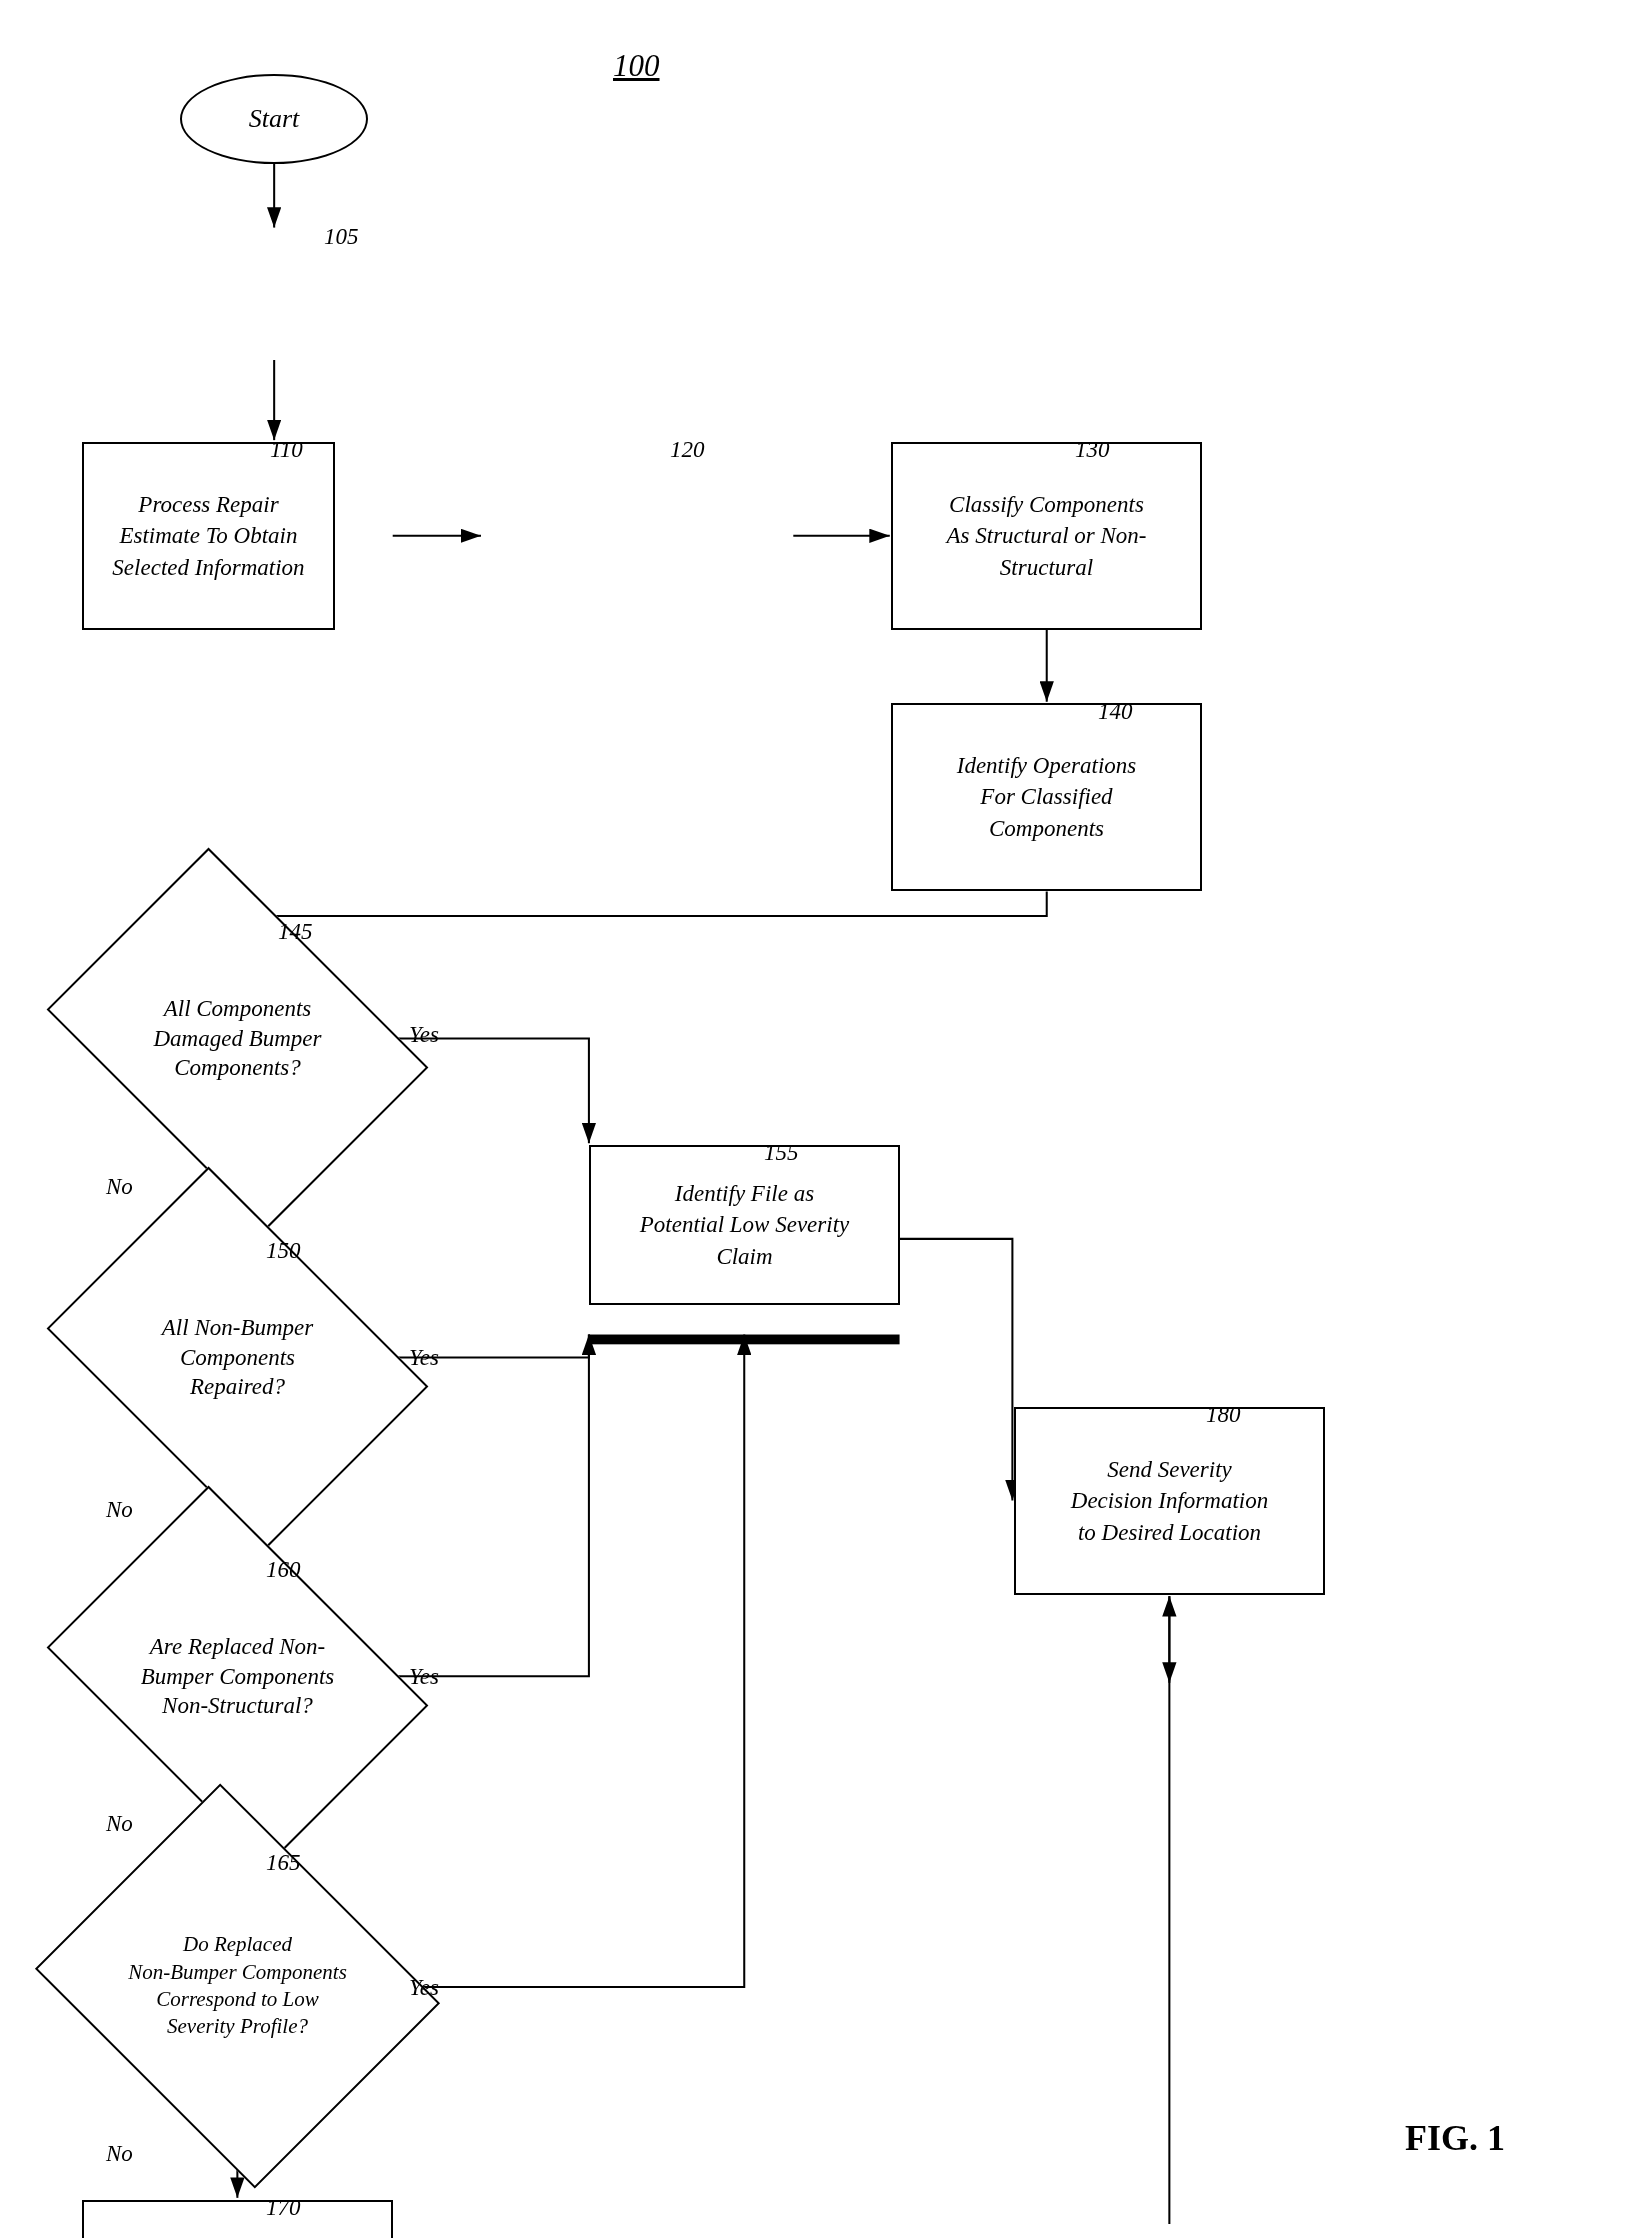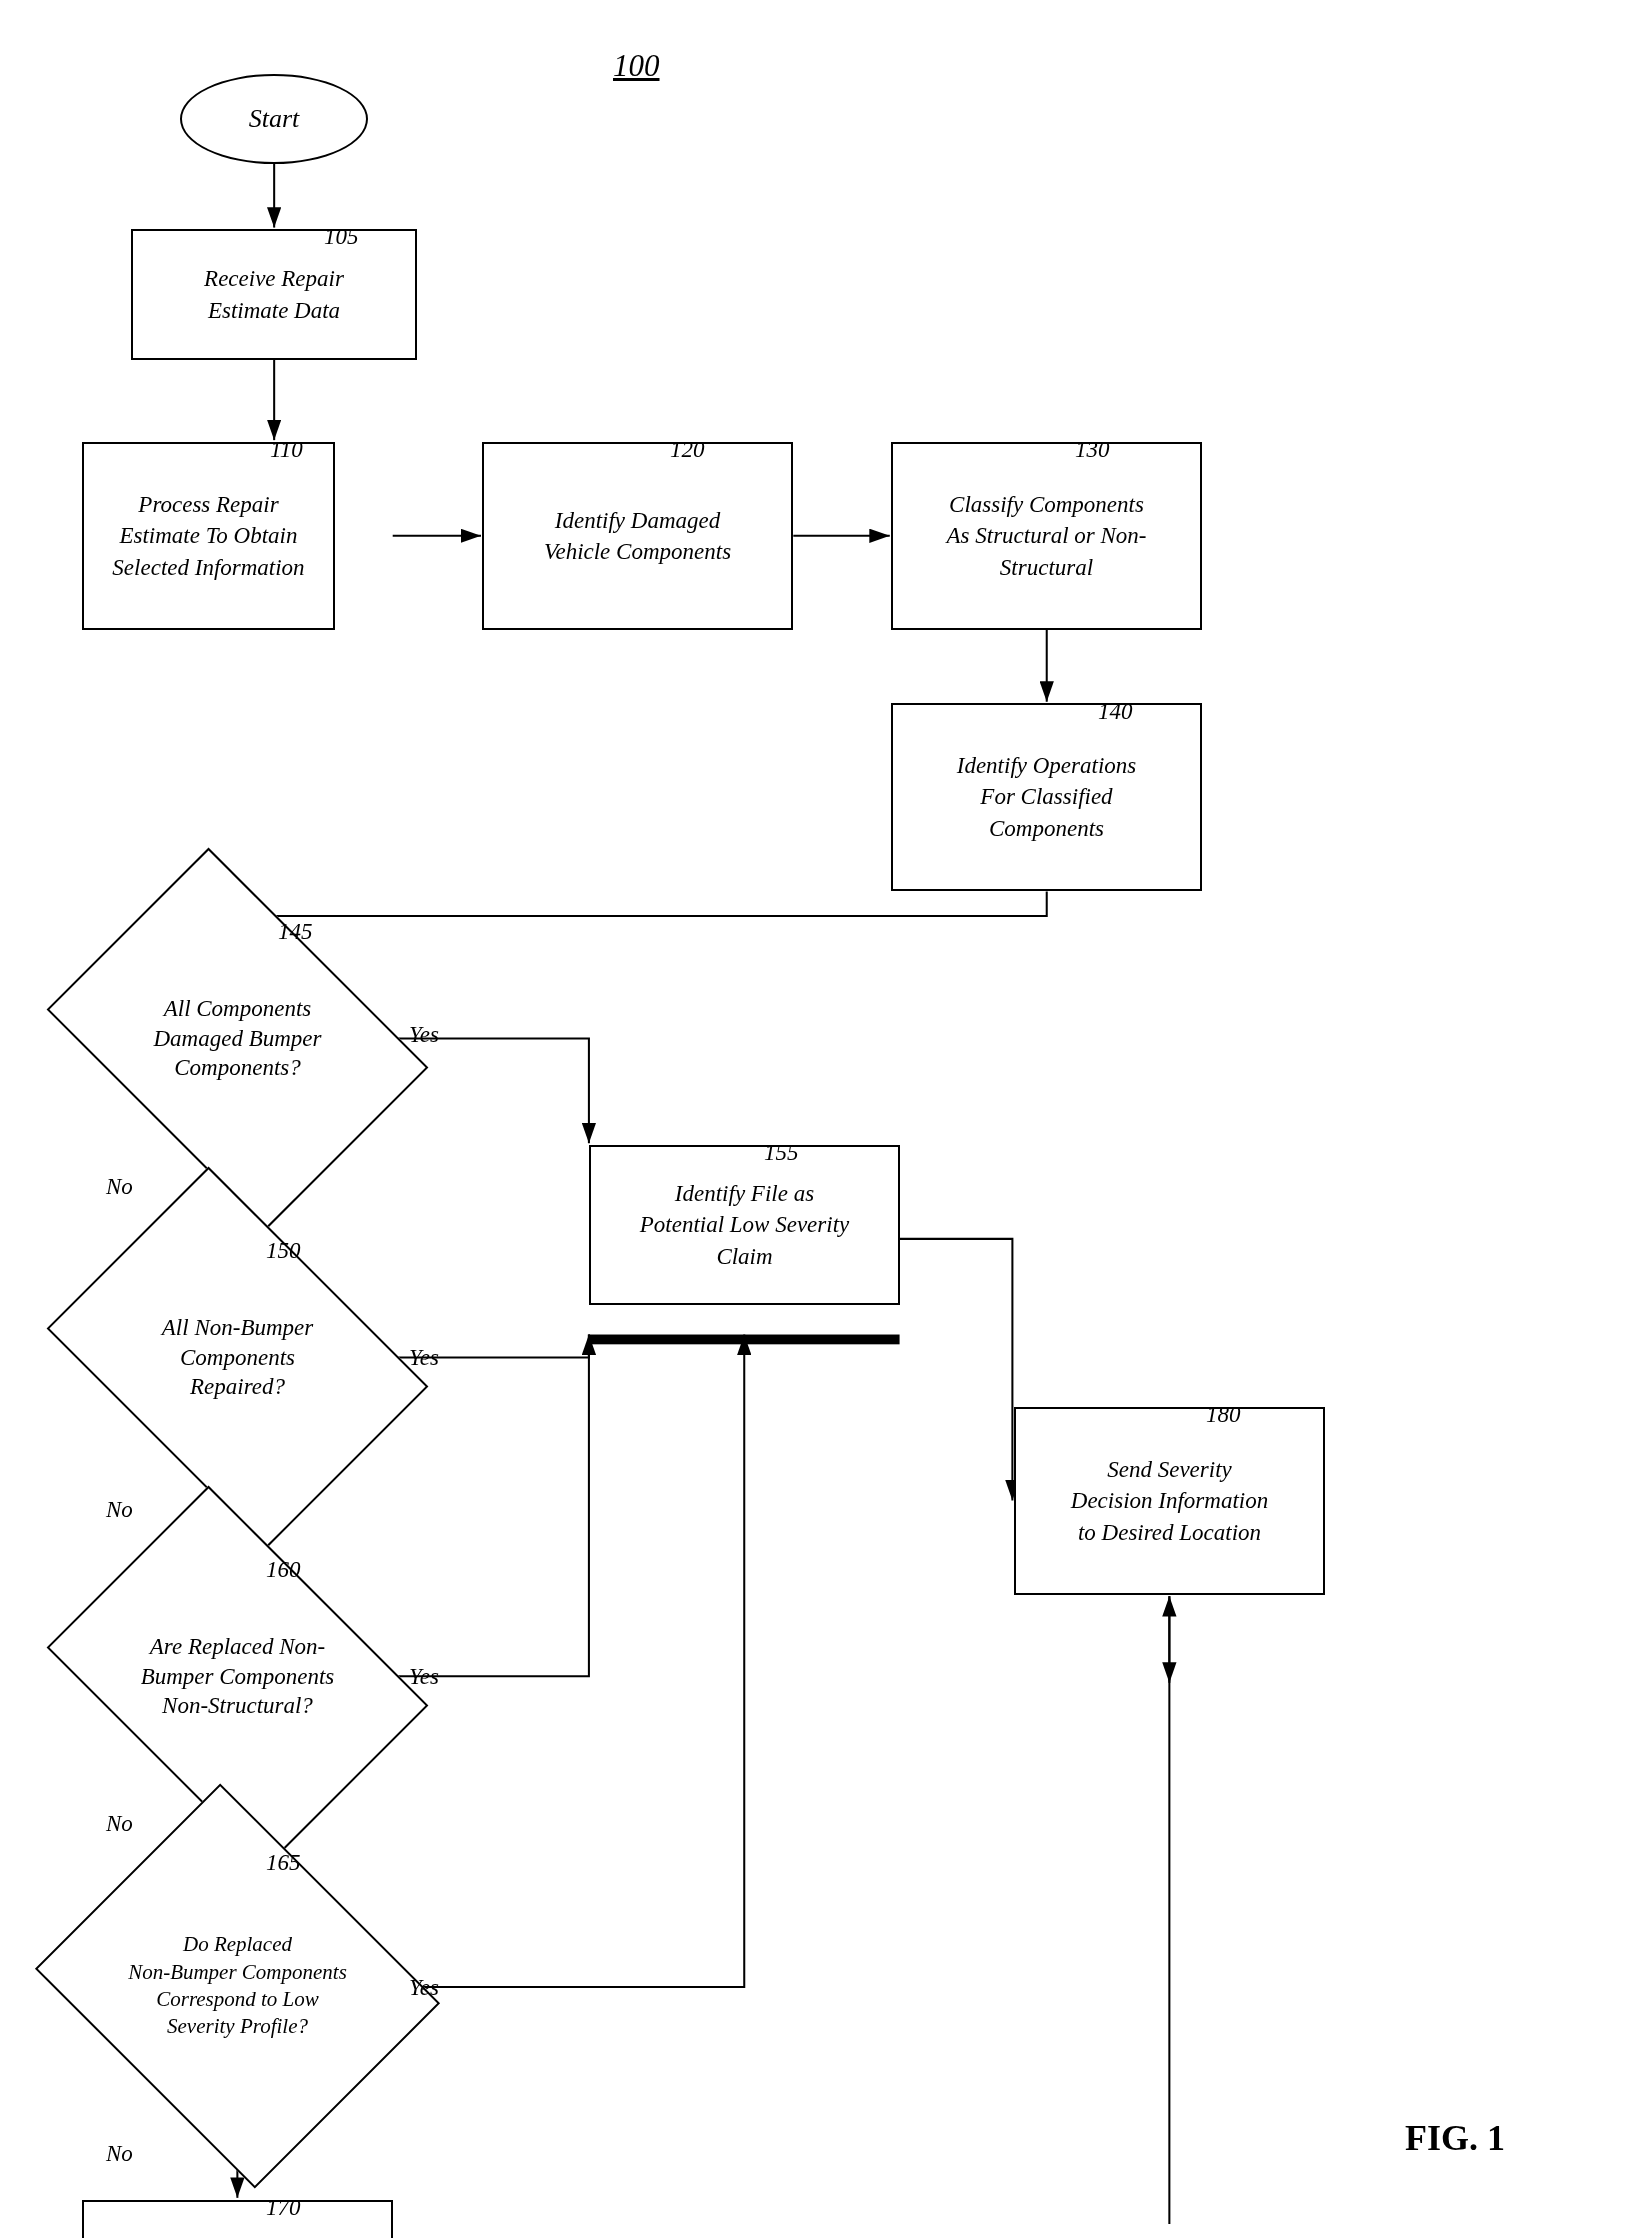--- a/index.html
+++ b/index.html
@@ -166,33 +166,27 @@
       <line x1="1370" y1="1912" x2="1370" y2="2018" stroke="#000" stroke-width="2.5" marker-end="url(#arrowhead)"></line>
 
       <rect x="660" y="1592" width="380" height="12" fill="#000"></rect>
 
     </svg>
 
     <div class="shape oval" style="position:absolute; left:131px; top:41px; width:188px; height:90px;">
       <span class="oval-text">Start</span>
     </div>
 
-    <div class="shape rect" style="position:absolute; left:82px; top:196px; width:286px; height:131px;">
-      <span class="box-text">Receive Repair<br>Estimate Data</span>
-    </div>
     <span class="label" style="left:262px; top:191px;margin-left:13px;">105</span>
 
     <div class="shape rect" style="position:absolute; left:33px; top:409px; width:253px; height:188px;">
       <span class="box-text">Process Repair<br>Estimate To Obtain<br>Selected Information</span>
     </div>
     <span class="label" style="left:221px; top:404px;">110</span>
 
-    <div class="shape rect" style="position:absolute; left:433px; top:409px; width:311px; height:188px;">
-      <span class="box-text">Identify Damaged<br>Vehicle Components</span>
-    </div>
     <span class="label" style="left:621px; top:404px;">120</span>
 
     <div class="shape rect" style="position:absolute; left:842px; top:409px; width:311px; height:188px;">
       <span class="box-text">Classify Components<br>As Structural or Non-<br>Structural</span>
     </div>
     <span class="label" style="left:1026px; top:404px;">130</span>
 
     <div class="shape rect" style="position:absolute; left:842px; top:670px; width:311px; height:188px;">
       <span class="box-text">Identify Operations<br>For Classified<br>Components</span>
     </div>

